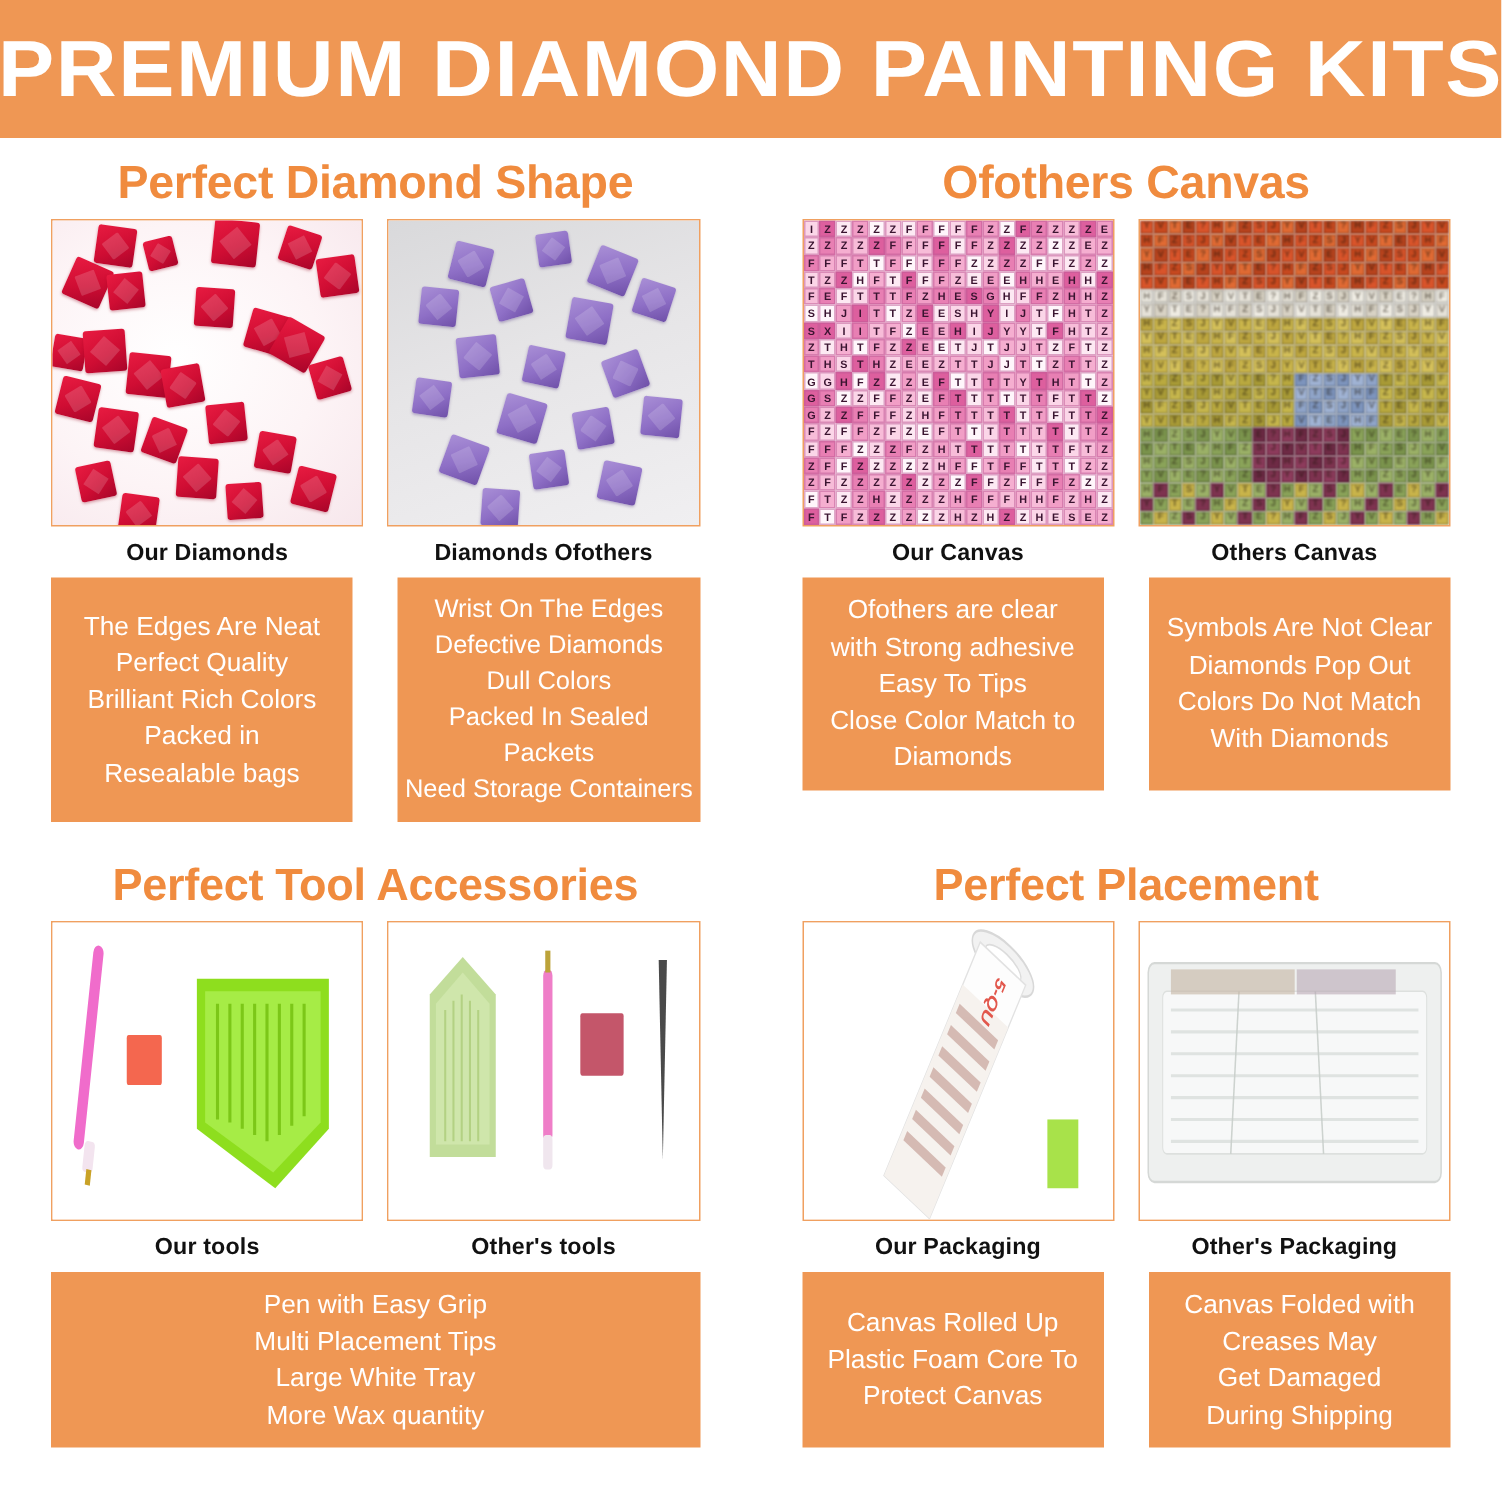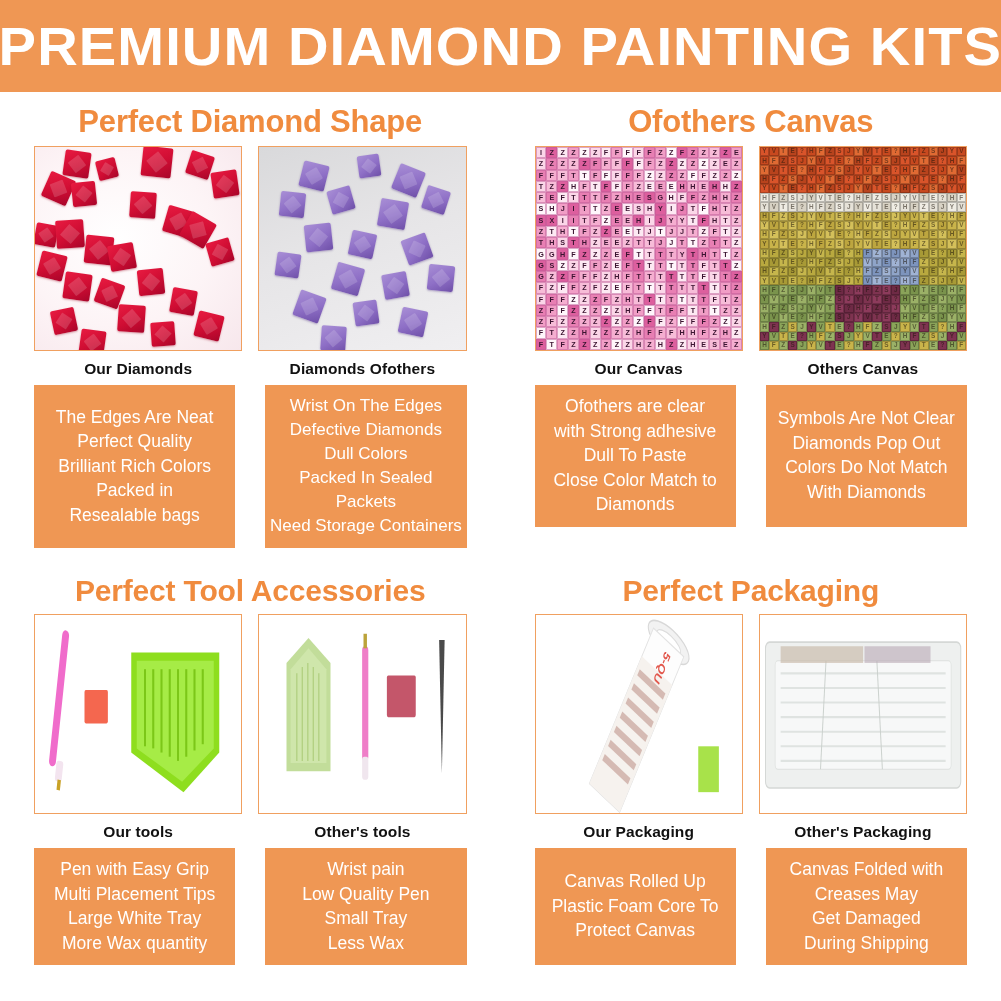--- a/index.html
+++ b/index.html
@@ -1138,40 +1138,40 @@
           <span>Packed In Sealed Packets</span>
           <span>Need Storage Containers</span>
         </div>
       </div>
     </div>
     <div class="half">
       <div class="boxes">
         <div class="txtbox">
           <span>Ofothers are clear</span>
           <span>with Strong adhesive</span>
-          <span>Dull To Paste</span>
+          <span>Easy To Tips</span>
           <span>Close Color Match to</span>
           <span>Diamonds</span>
         </div>
         <div class="txtbox">
           <span>Symbols Are Not Clear</span>
           <span>Diamonds Pop Out</span>
           <span>Colors Do Not Match</span>
           <span>With Diamonds</span>
         </div>
       </div>
     </div>
   </div>
 
   <div class="row" style="margin-top:14px;">
     <div class="half">
         <div class="sec-title tight">Perfect Tool Accessories</div>
       </div>
     <div class="half">
-        <div class="sec-title tight">Perfect Packaging</div>
+        <div class="sec-title tight">Perfect Placement</div>
       </div>
   </div>
 
   <div class="row">
     <div class="half">
       <div class="panels">
         <div class="panel">
           <div class="frame wide">
             <div class="imgfill" id="tools-ours" style="background:#ffffff;">
   <svg viewBox="0 0 300 190" width="100%" height="100%" preserveAspectRatio="none">
@@ -1289,26 +1289,20 @@
 
   <div class="row">
     <div class="half">
       <div class="boxes">
         <div class="txtbox">
           <span>Pen with Easy Grip</span>
           <span>Multi Placement Tips</span>
           <span>Large White Tray</span>
           <span>More Wax quantity</span>
         </div>
-        <div class="txtbox">
-          <span>Wrist pain</span>
-          <span>Low Quality Pen</span>
-          <span>Small Tray</span>
-          <span>Less Wax</span>
-        </div>
       </div>
     </div>
     <div class="half">
       <div class="boxes">
         <div class="txtbox">
           <span>Canvas Rolled Up</span>
           <span>Plastic Foam Core To</span>
           <span>Protect Canvas</span>
         </div>
         <div class="txtbox">

